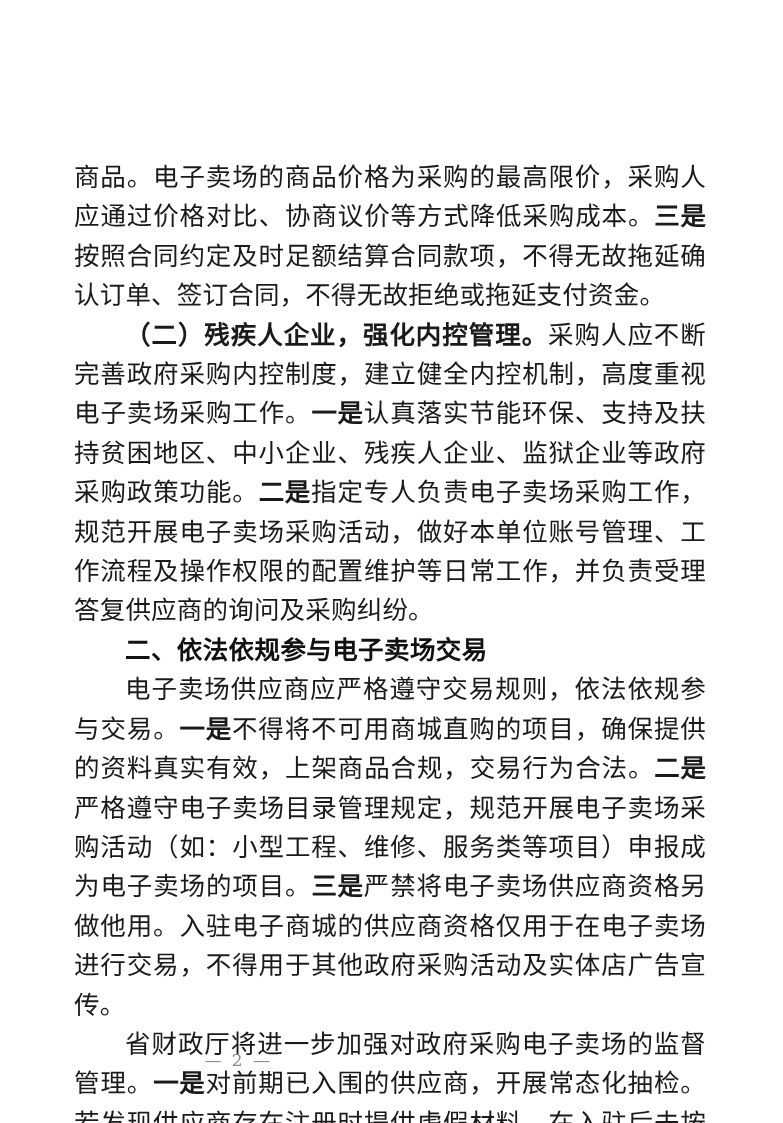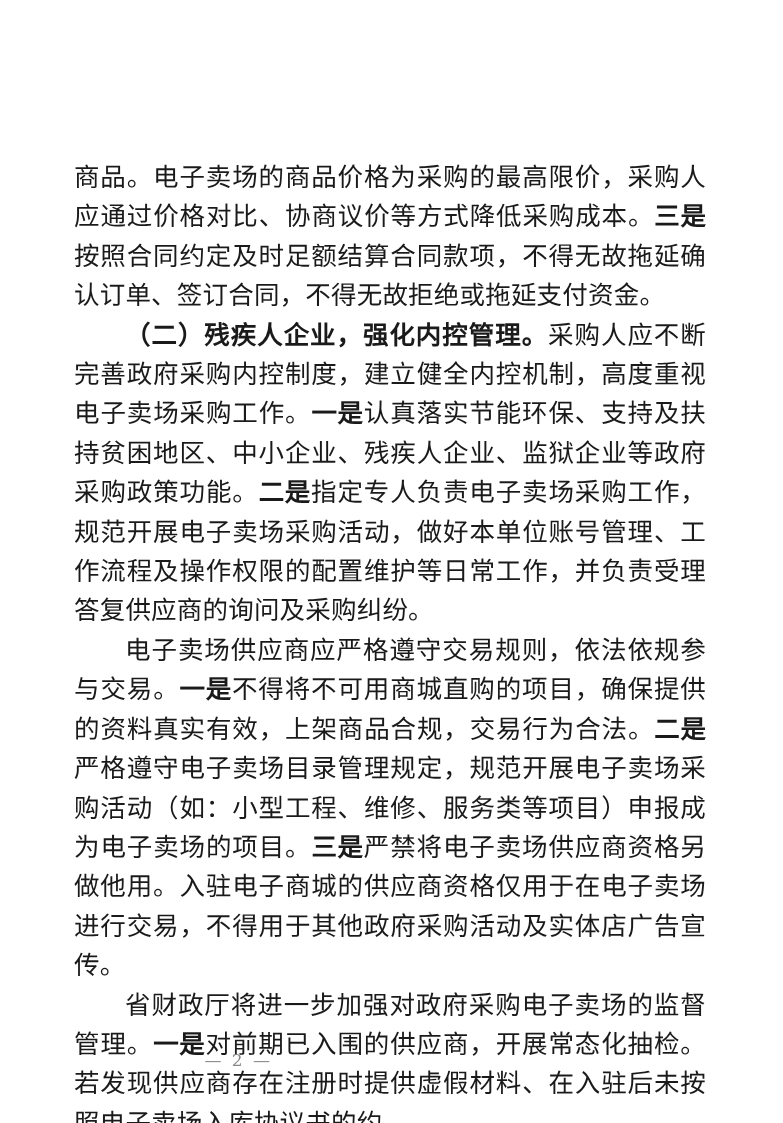--- a/index.html
+++ b/index.html
@@ -101,20 +101,21 @@
 <body>
 
 <div id="page">
 
   <div id="doc-body">
 
     <p class="para flush"><span>商品。电子卖场的商品价格为采购的最高限价，采购人应通过价格对比、协商议价等方式降低采购成本。</span><span class="b">三是</span><span>按照合同约定及时足额结算合同款项，不得无故拖延确认订单、签订合同，不得无故拒绝或拖延支付资金。</span></p>
 
     <p class="para indent"><span class="b-serif">（二）残疾人企业，强化内控管理。</span><span>采购人应不断完善政府采购内控制度，建立健全内控机制，高度重视电子卖场采购工作。</span><span class="b">一是</span><span>认真落实节能环保、支持及扶持贫困地区、中小企业、残疾人企业、监狱企业等政府采购政策功能。</span><span class="b">二是</span><span>指定专人负责电子卖场采购工作，规范开展电子卖场采购活动，做好本单位账号管理、工作流程及操作权限的配置维护等日常工作，并负责受理答复供应商的询问及采购纠纷。</span></p>
 
+    <p class="heading">二、依法依规参与电子卖场交易</p>
 
     <p class="para indent"><span>电子卖场供应商应严格遵守交易规则，依法依规参与交易。</span><span class="b">一是</span><span>不得将不可用商城直购的项目，确保提供的资料真实有效，上架商品合规，交易行为合法。</span><span class="b">二是</span><span>严格遵守电子卖场目录管理规定，规范开展电子卖场采购活动（如：小型工程、维修、服务类等项目）申报成为电子卖场的项目。</span><span class="b">三是</span><span>严禁将电子卖场供应商资格另做他用。入驻电子商城的供应商资格仅用于在电子卖场进行交易，不得用于其他政府采购活动及实体店广告宣传。</span></p>
 
 
     <p class="para indent"><span>省财政厅将进一步加强对政府采购电子卖场的监督管理。</span><span class="b">一是</span><span>对前期已入围的供应商，开展常态化抽检。若发现供应商存在注册时提供虚假材料、在入驻后未按照电子卖场入库协议书的约</span></p>
 
   </div>
 
   <div id="page-footer">
     <span class="folio">— 2 —</span>

